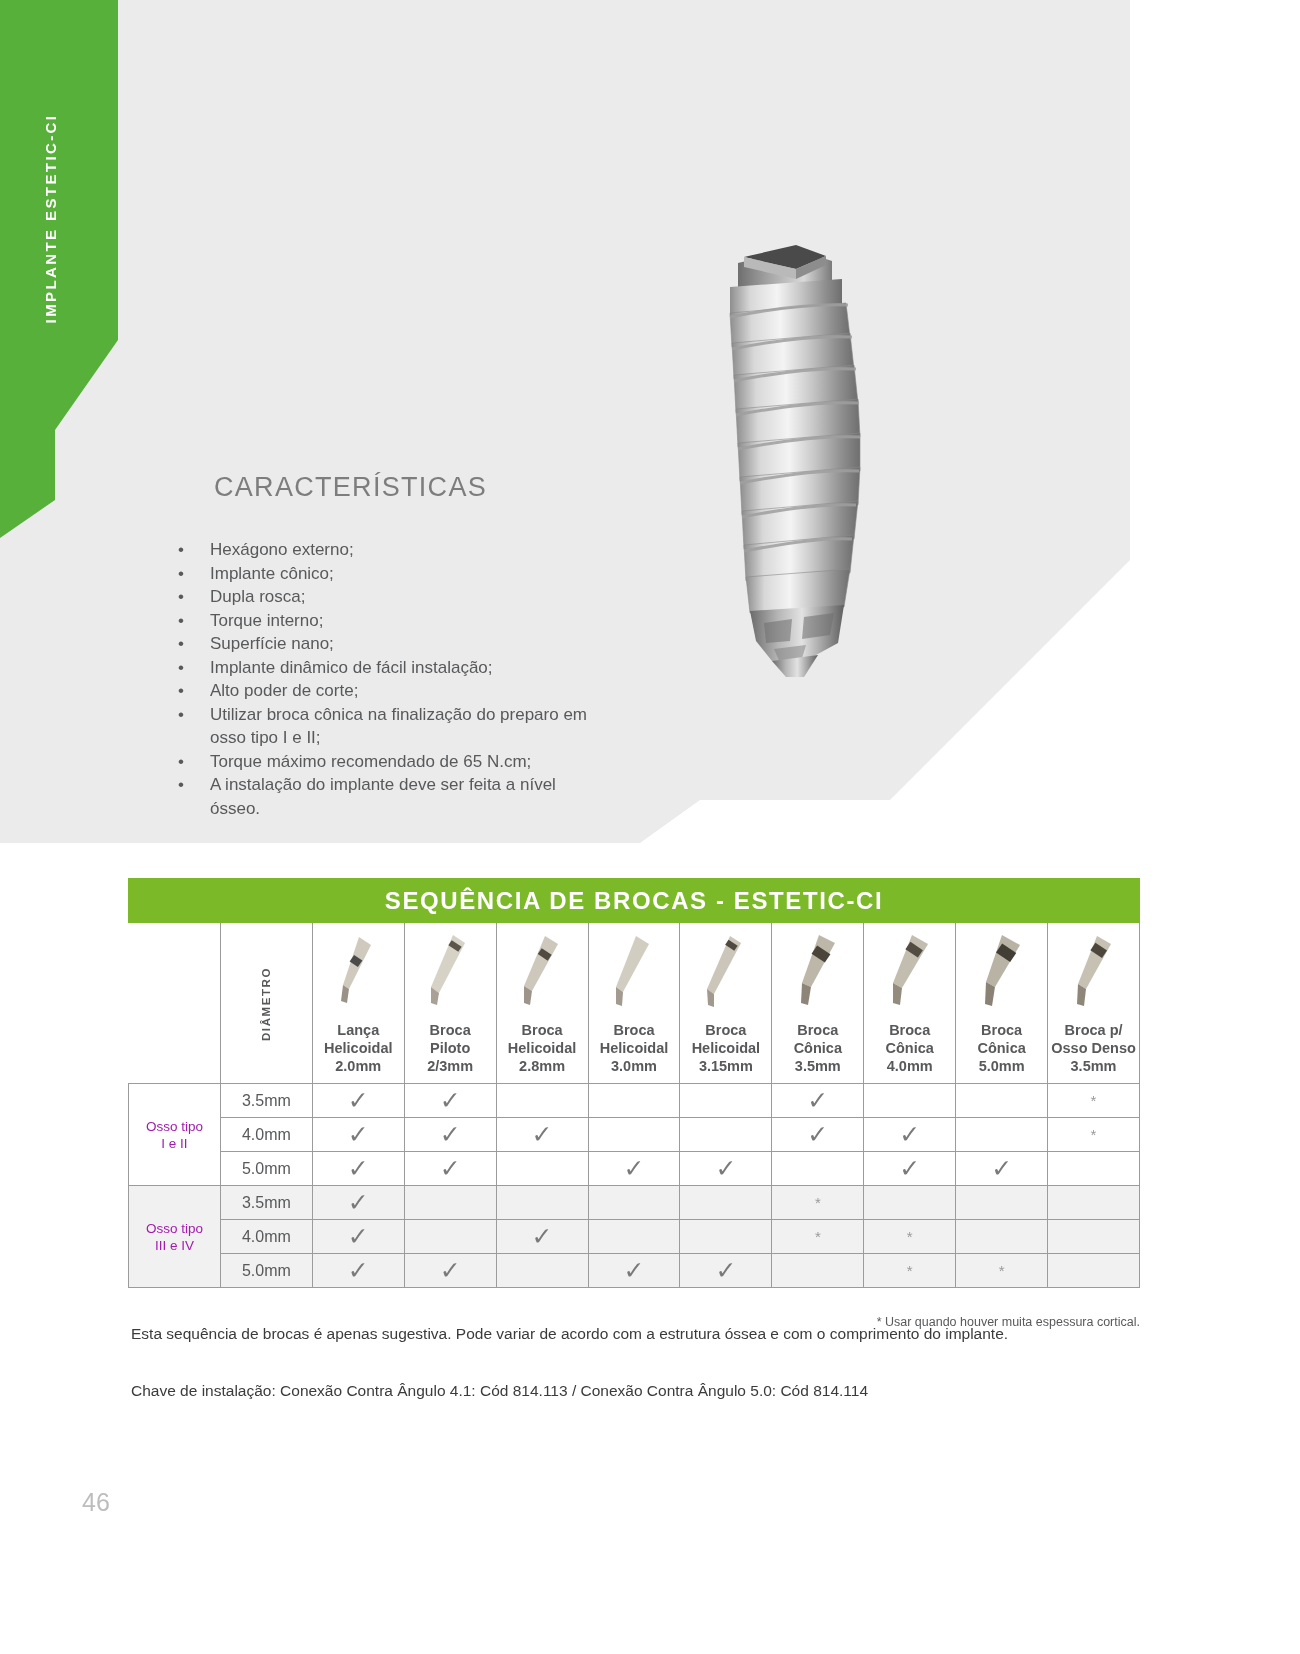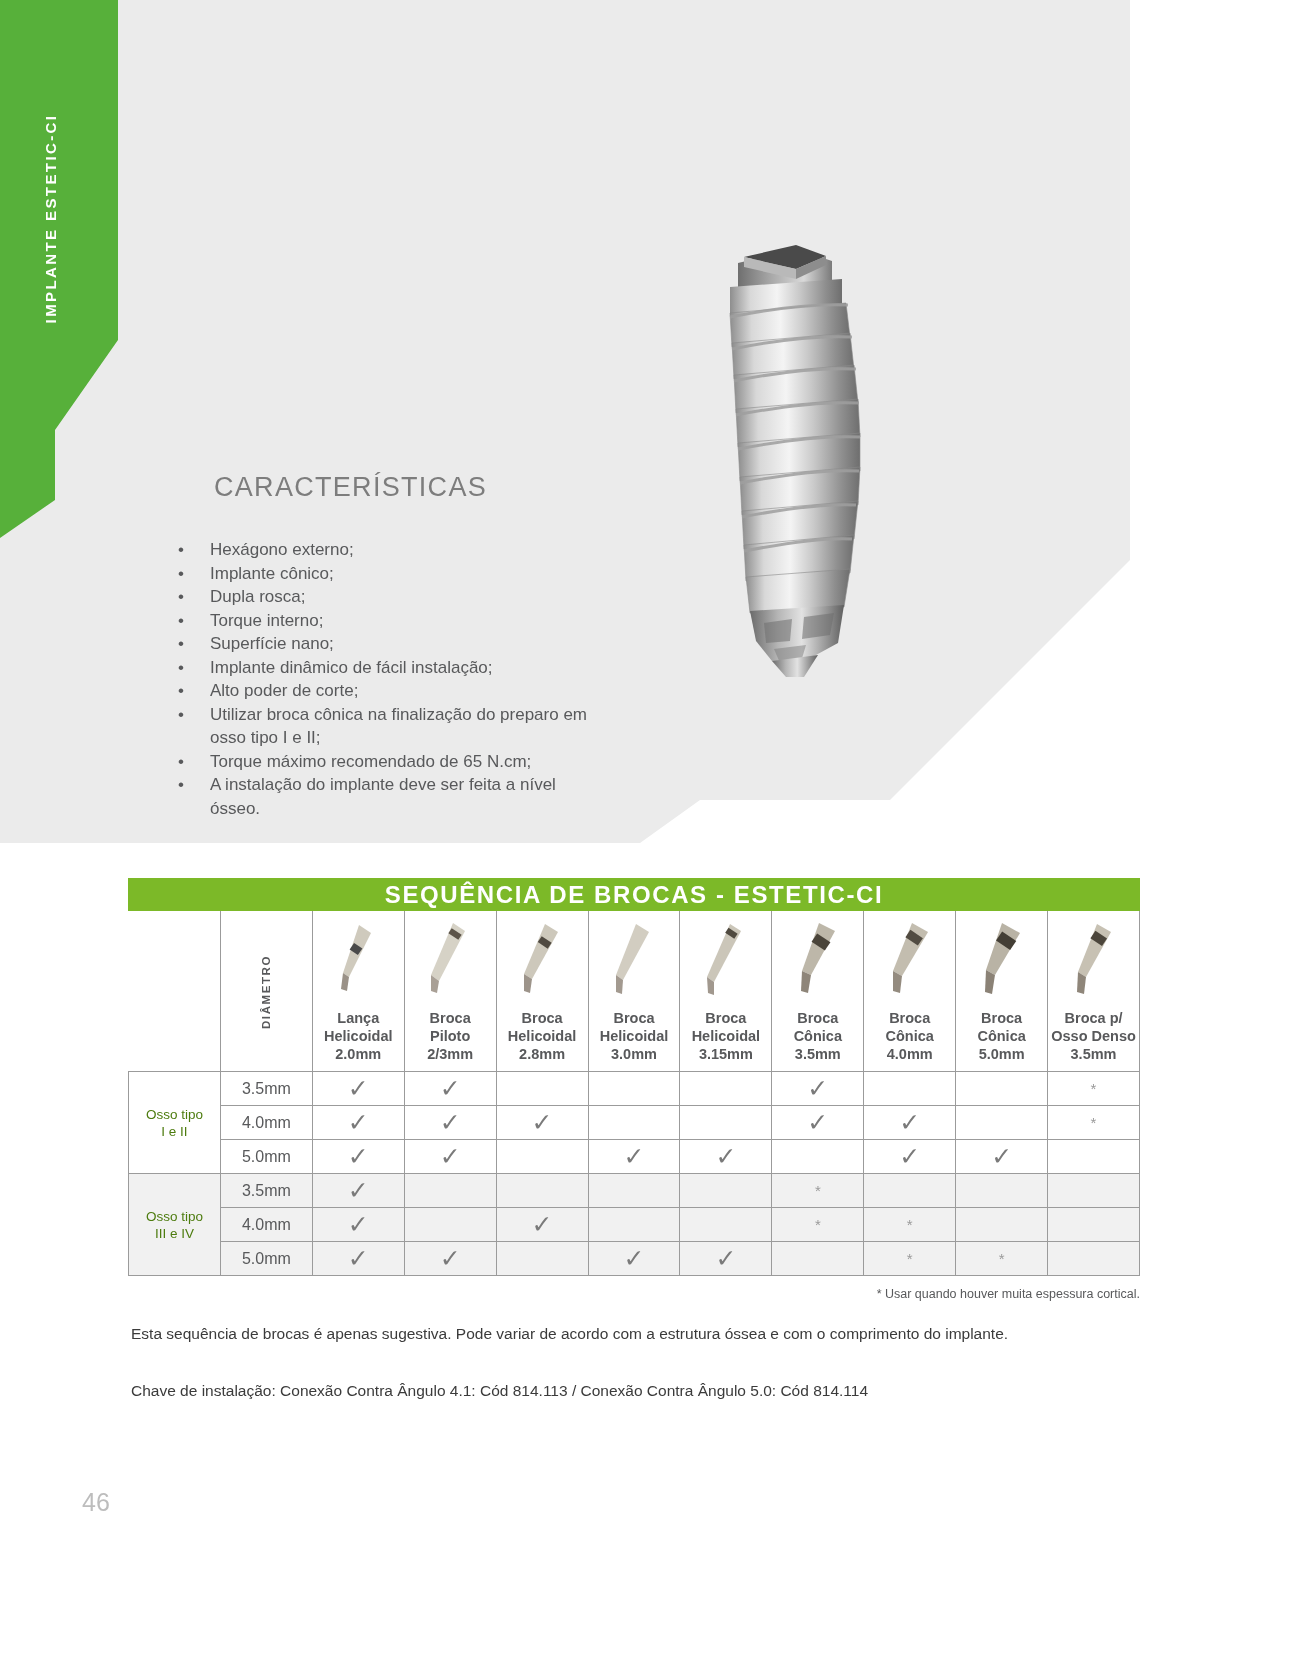--- a/index.html
+++ b/index.html
@@ -119,21 +119,21 @@
     border: 1px solid #9b9b9b;
     text-align: center;
     vertical-align: middle;
   }
   .banner-cell {
     background: #7cb928;
     color: #ffffff;
     font-size: 24px;
     font-weight: bold;
     letter-spacing: 1.6px;
-    height: 32px;
+    height: 44px;
     border: 1px solid #7cb928 !important;
     font-family: "Liberation Sans", sans-serif;
   }
   .diam-head {
     width: 74px;
     background: #ffffff;
     border-top: none !important;
     border-left: none !important;
     border-bottom: none !important;
   }
@@ -155,21 +155,21 @@
     line-height: 18px;
     vertical-align: bottom;
     font-family: "Liberation Sans", sans-serif;
   }
   .drill-img { height: 88px; display: flex; align-items: flex-end; justify-content: center; }
   .drill-label { padding-top: 4px; }
 
   td.bone-label {
     width: 74px;
     font-size: 13.5px;
-    color: #4d7c0f;
+    color: #a21caf;
     line-height: 17px;
     border-left: 1px solid #9b9b9b;
   }
   td.size-cell {
     width: 78px;
     font-size: 16px;
     color: #58595b;
     height: 34px;
   }
   td.mark-cell { height: 34px; }
@@ -184,21 +184,21 @@
   .star {
     display: inline-block;
     color: #9a9a9a;
     font-size: 15px;
     line-height: 1;
   }
   .group-sep td { border-top: 2px solid #8a8a8a; }
 
   .footnote {
     position: absolute;
-    left: 128px; top: 1287px;
+    left: 128px; top: 1315px;
     width: 1012px;
     text-align: right;
     font-size: 12.5px;
     color: #58595b;
     font-family: "Liberation Sans", sans-serif;
   }
   .notes {
     position: absolute;
     left: 131px; top: 1320px;
     width: 1010px;

